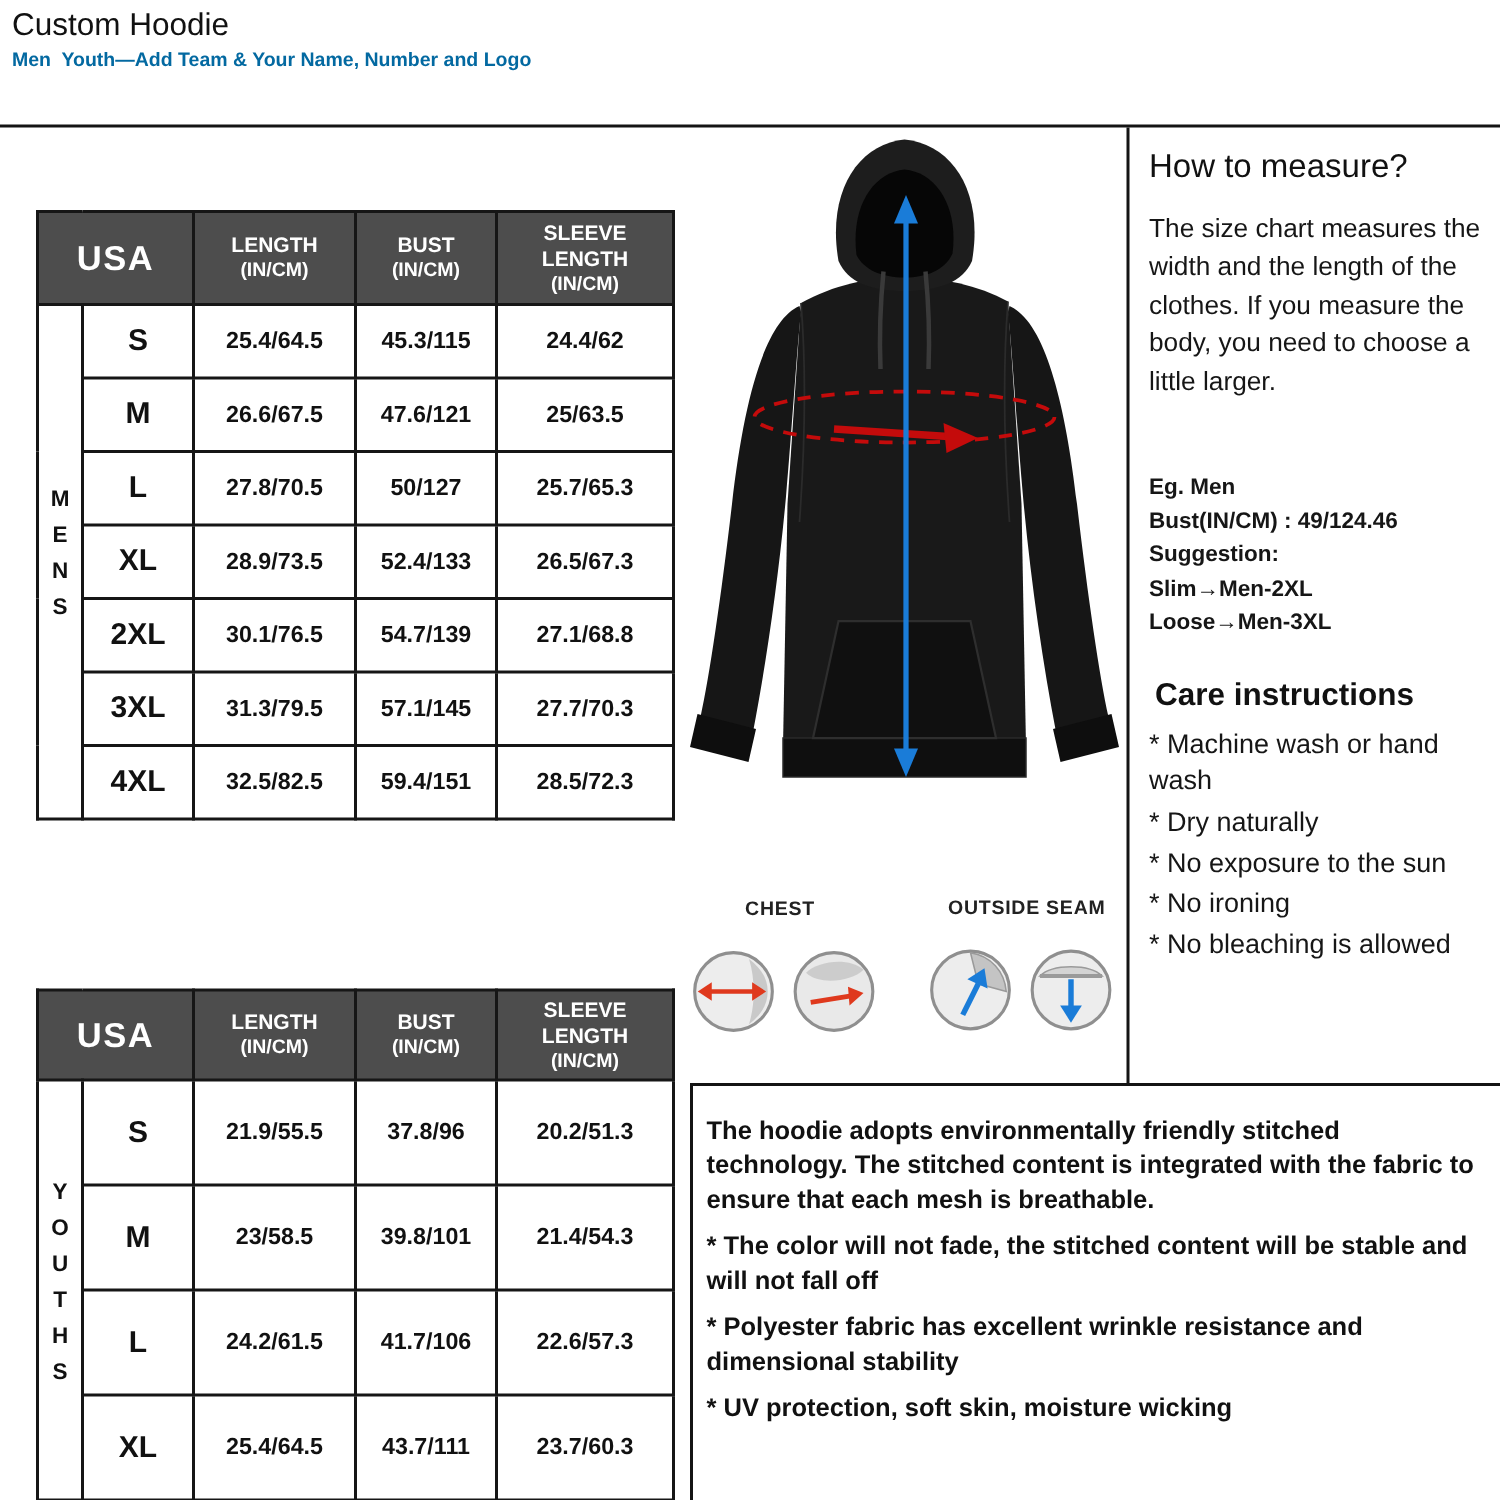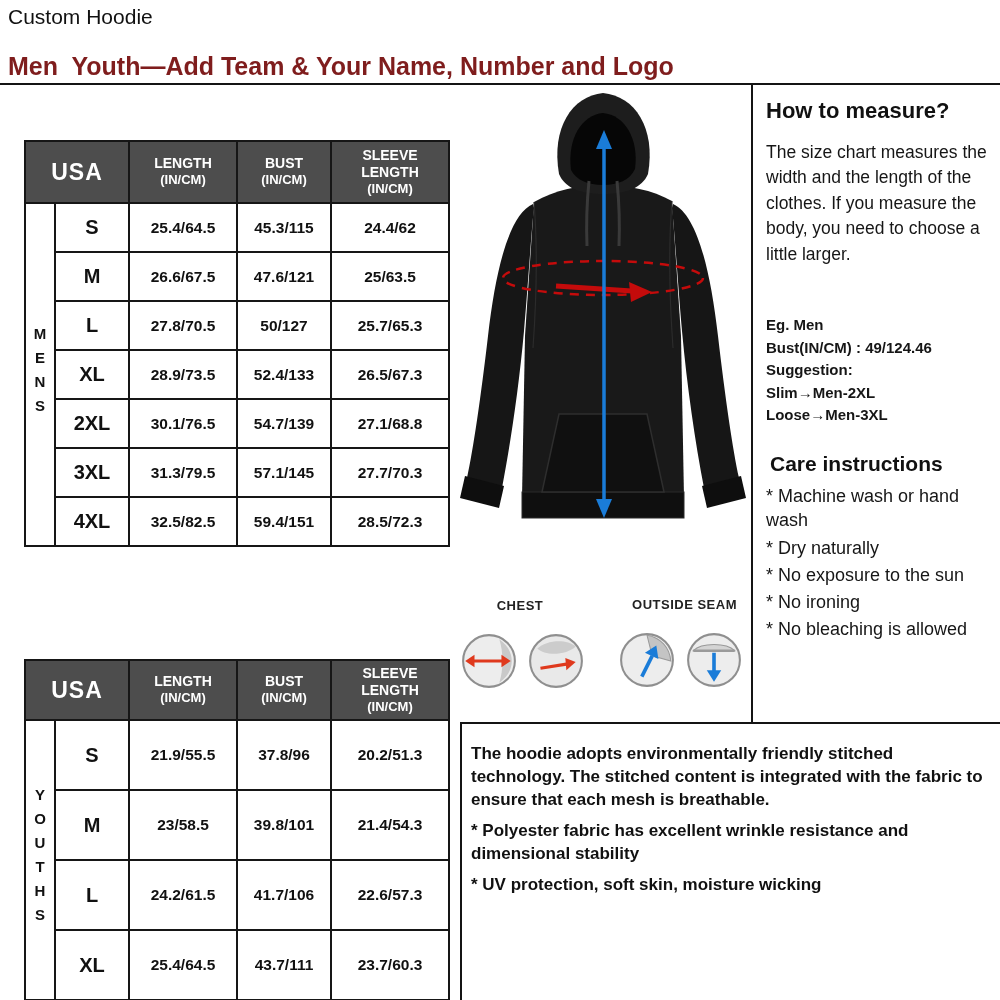--- a/index.html
+++ b/index.html
@@ -1,21 +1,21 @@
 <!DOCTYPE html>
 <html><head>
 <meta charset="utf-8">
 <style>
   * { margin:0; padding:0; box-sizing:border-box; }
   html,body { background:#fff; }
   body { font-family:"Liberation Sans", sans-serif; color:#111; }
   .canvas { position:relative; width:1000px; height:1000px; background:#fff; overflow:hidden; }
 
   .page-title { position:absolute; left:8px; top:5px; font-size:21px; font-weight:normal; color:#111; }
-  .page-subtitle { position:absolute; left:8px; top:52px; font-size:25px; font-weight:bold; color:#7f1d1d; white-space:pre-wrap; }
+  .page-subtitle { position:absolute; left:8px; top:32px; font-size:13px; font-weight:bold; color:#0369a1; white-space:pre-wrap; }
   .hr-top { position:absolute; left:0; top:83px; width:1000px; height:2px; background:#141414; }
   .vline { position:absolute; left:751px; top:85px; width:2px; height:638px; background:#141414; }
 
   table.size-table { position:absolute; border-collapse:collapse; table-layout:fixed; background:#fff;margin-left:16px; }
   .size-table th, .size-table td { border:2px solid #161616; text-align:center; vertical-align:middle; padding:0 2px; }
   .size-table thead th { background:#4d4d4d; color:#fff; }
   .usa-cell { font-size:23px; font-weight:bold; letter-spacing:1px; }
   .col-label { font-size:14px; font-weight:bold; line-height:1.2; }
   .col-unit { font-size:13px; font-weight:bold; line-height:1.25; }
   .size-cell { font-size:20px; font-weight:bold; }
@@ -35,21 +35,21 @@
 
   .measure-label { position:absolute; font-size:13px; font-weight:bold; letter-spacing:0.5px; text-align:center; color:#222; }
   .label-chest { left:455px; top:598px; width:130px; }
   .label-seam { left:612px; top:597px; width:145px; }
   .measure-icon { position:absolute; width:58px; height:58px; }
   .icon-1 { left:460px; top:632px; }
   .icon-2 { left:527px; top:632px; }
   .icon-3 { left:618px; top:631px; }
   .icon-4 { left:685px; top:631px; }
 
-  .htm-heading { position:absolute; left:766px; top:98px; font-size:22px; font-weight:bold; color:#111; }
+  .htm-heading { position:absolute; left:766px; top:98px; font-size:22px; font-weight:normal; color:#111; }
   .htm-body { position:absolute; left:766px; top:140px; width:232px; font-size:17.5px; line-height:1.45; color:#161616; }
   .example-block { position:absolute; left:766px; top:314px; font-size:15px; font-weight:bold; line-height:1.5; color:#161616; }
   .care-heading { position:absolute; left:770px; top:452px; font-size:21px; font-weight:bold; color:#111; }
   .care-list { position:absolute; left:766px; top:484px; width:234px; font-size:18px; line-height:1.35; color:#161616; }
   .care-list div { margin-bottom:3px; }
 
   .desc-box { position:absolute; left:460px; top:722px; width:543px; height:324px; border:2px solid #141414; padding:19px 9px; background:#fff; }
   .desc-box p { font-size:17px; font-weight:bold; line-height:1.35; color:#111; margin-bottom:8px; }
 </style>
 </head>
@@ -267,17 +267,18 @@
   <div class="care-list">
     <div>* Machine wash or hand wash</div>
     <div>* Dry naturally</div>
     <div>* No exposure to the sun</div>
     <div>* No ironing</div>
     <div>* No bleaching is allowed</div>
   </div>
 
   <div class="desc-box">
     <p>The hoodie adopts environmentally friendly stitched technology. The stitched content is integrated with the fabric to ensure that each mesh is breathable.</p>
+    <p>* The color will not fade, the stitched content will be stable and will not fall off</p>
     <p>* Polyester fabric has excellent wrinkle resistance and dimensional stability</p>
     <p>* UV protection, soft skin, moisture wicking</p>
   </div>
 
 </div>
 
 </body></html>

